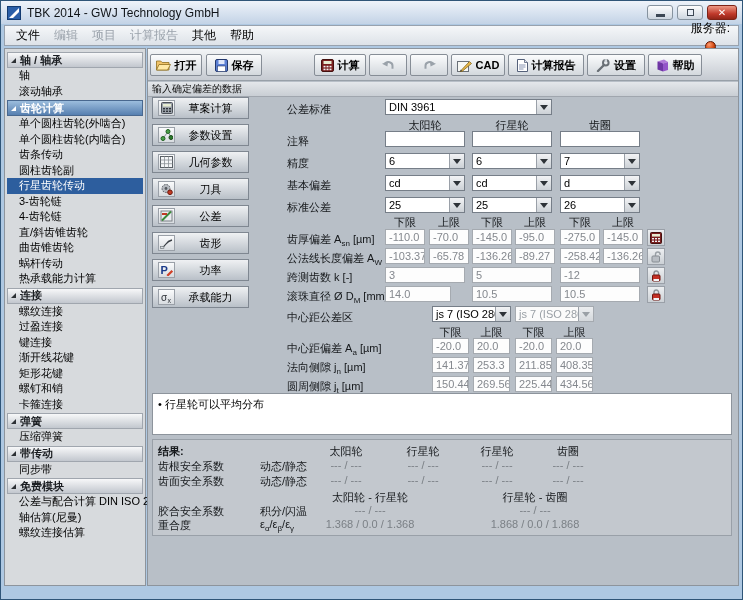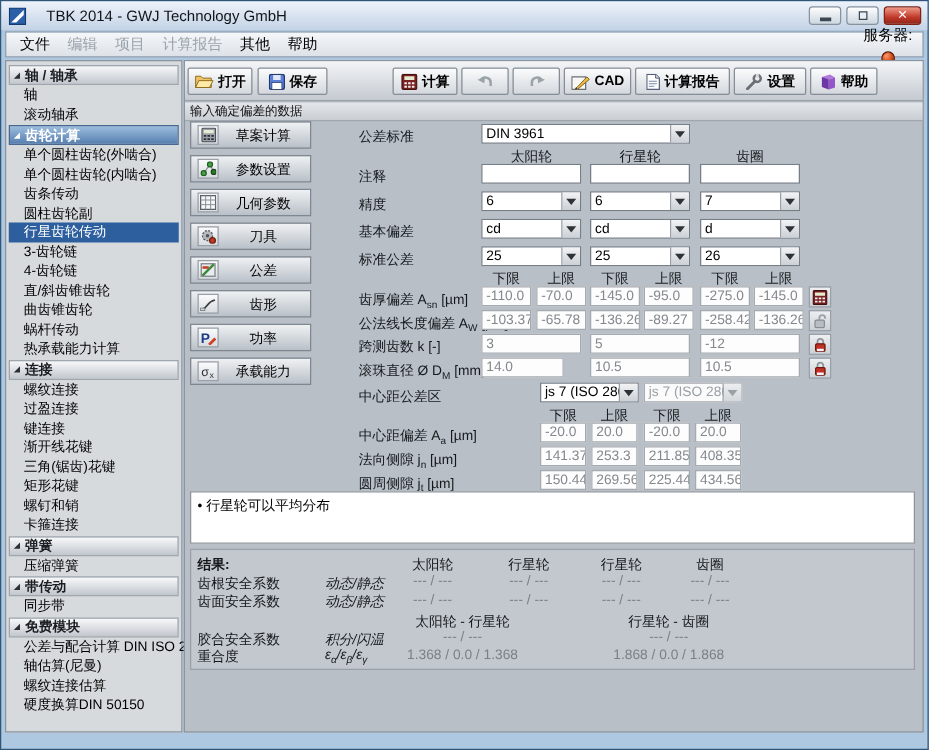--- a/index.html
+++ b/index.html
@@ -2,21 +2,21 @@
 <html><head>
 <meta charset="utf-8">
 <style>
   * { margin:0; padding:0; box-sizing:border-box; font-family:"Liberation Sans","DejaVu Sans",sans-serif; }
   body { width:743px; height:600px; background:#8aa8c8; }
   .window { position:relative; width:743px; height:600px; background:#aec8e2; border:1px solid #2f5578; overflow:hidden; }
 
   
   .titlebar { position:absolute; top:0; left:0; width:100%; height:23px;
     background:linear-gradient(#eef3fa,#c3d3e6); display:flex; align-items:center; padding:0 6px; }
-  .title-text { font-size:12px; color:#101418; margin-left:16px;text-align:center; }
+  .title-text { font-size:12px; color:#101418; margin-left:6px;text-align:center; }
   .win-btns { position:absolute; right:5px; top:4px; display:flex; gap:4px; }
   .win-btn { width:26px; height:15px; border:1px solid #86939f; border-radius:3px;
     background:linear-gradient(#fdfdfd,#cdd6e0); display:flex; align-items:center; justify-content:center; }
   .win-btn.close { width:30px; background:linear-gradient(#ee9a86,#c0392b 60%,#922518); border-color:#7e2317; color:#fff; font-size:10px; font-weight:bold; }
   .min-glyph { width:9px; height:3px; background:#3c4754; margin-top:6px; }
   .restore-glyph { width:7px; height:7px; border:1px solid #3c4754; background:#e8eef6; }
 
   
   .menubar { position:absolute; top:24px; left:3px; right:3px; height:21px;
     background:linear-gradient(#f5f7f9,#dde2e8); border:1px solid #98a2ae;
@@ -80,21 +80,21 @@
 
   .rowicon { position:absolute; width:18px; height:17px; border:1px solid #9aa0a8;
     background:linear-gradient(#edeff1,#ccd1d6); display:flex; align-items:center; justify-content:center; }
 
   .notebox { position:absolute; left:4px; top:344px; width:580px; height:42px;
     background:#fff; border:1px solid #8d949c; font-size:11px; color:#000; padding:3px 5px; }
 
   .results { position:absolute; left:4px; top:390px; width:580px; height:97px;
     background:#c3c8ce; border:1px solid #99a0a8; font-size:11px; }
   .r-lbl { position:absolute; color:#15181b; white-space:nowrap; }
-  .r-qual { position:absolute; color:#15181b; white-space:nowrap;font-style:italic; }
+  .r-qual { position:absolute; color:#15181b; white-space:nowrap; }
   .r-val { position:absolute; color:#7b8086; text-align:center; white-space:nowrap; }
   .r-col { position:absolute; color:#15181b; text-align:center; white-space:nowrap; }
 </style>
 </head>
 <body>
 
 <div class="window">
 
   <div class="titlebar">
     <svg width="14" height="14">
@@ -153,21 +153,20 @@
     <div class="side-item">热承载能力计算</div>
 
     <div class="side-header">
         <span class="tri"></span>
         <span>连接</span>
       </div>
     <div class="side-item">螺纹连接</div>
     <div class="side-item">过盈连接</div>
     <div class="side-item">键连接</div>
     <div class="side-item">渐开线花键</div>
-    <div class="side-item">三角(锯齿)花键</div>
     <div class="side-item">矩形花键</div>
     <div class="side-item">螺钉和销</div>
     <div class="side-item">卡箍连接</div>
 
     <div class="side-header">
         <span class="tri"></span>
         <span>弹簧</span>
       </div>
     <div class="side-item">压缩弹簧</div>
 
@@ -177,21 +176,20 @@
       </div>
     <div class="side-item">同步带</div>
 
     <div class="side-header">
         <span class="tri"></span>
         <span>免费模块</span>
       </div>
     <div class="side-item">公差与配合计算 DIN ISO 286</div>
     <div class="side-item">轴估算(尼曼)</div>
     <div class="side-item">螺纹连接估算</div>
-    <div class="side-item">硬度换算DIN 50150</div>
   </div>
 
   <div class="main">
 
     <div class="toolbar">
       <div class="tbtn" style="left:2px;width:52px">
         <svg width="15" height="12">
             <path d="M0.5 11 V2 h4.2 l1.5 1.5 H13 V11z" fill="#f0c36a" stroke="#8f6e1e" stroke-width="0.8"></path>
             <path d="M0.5 11 L3 5.5 H14.5 L11.5 11z" fill="#ffe9a6" stroke="#8f6e1e" stroke-width="0.8"></path>
           </svg>

